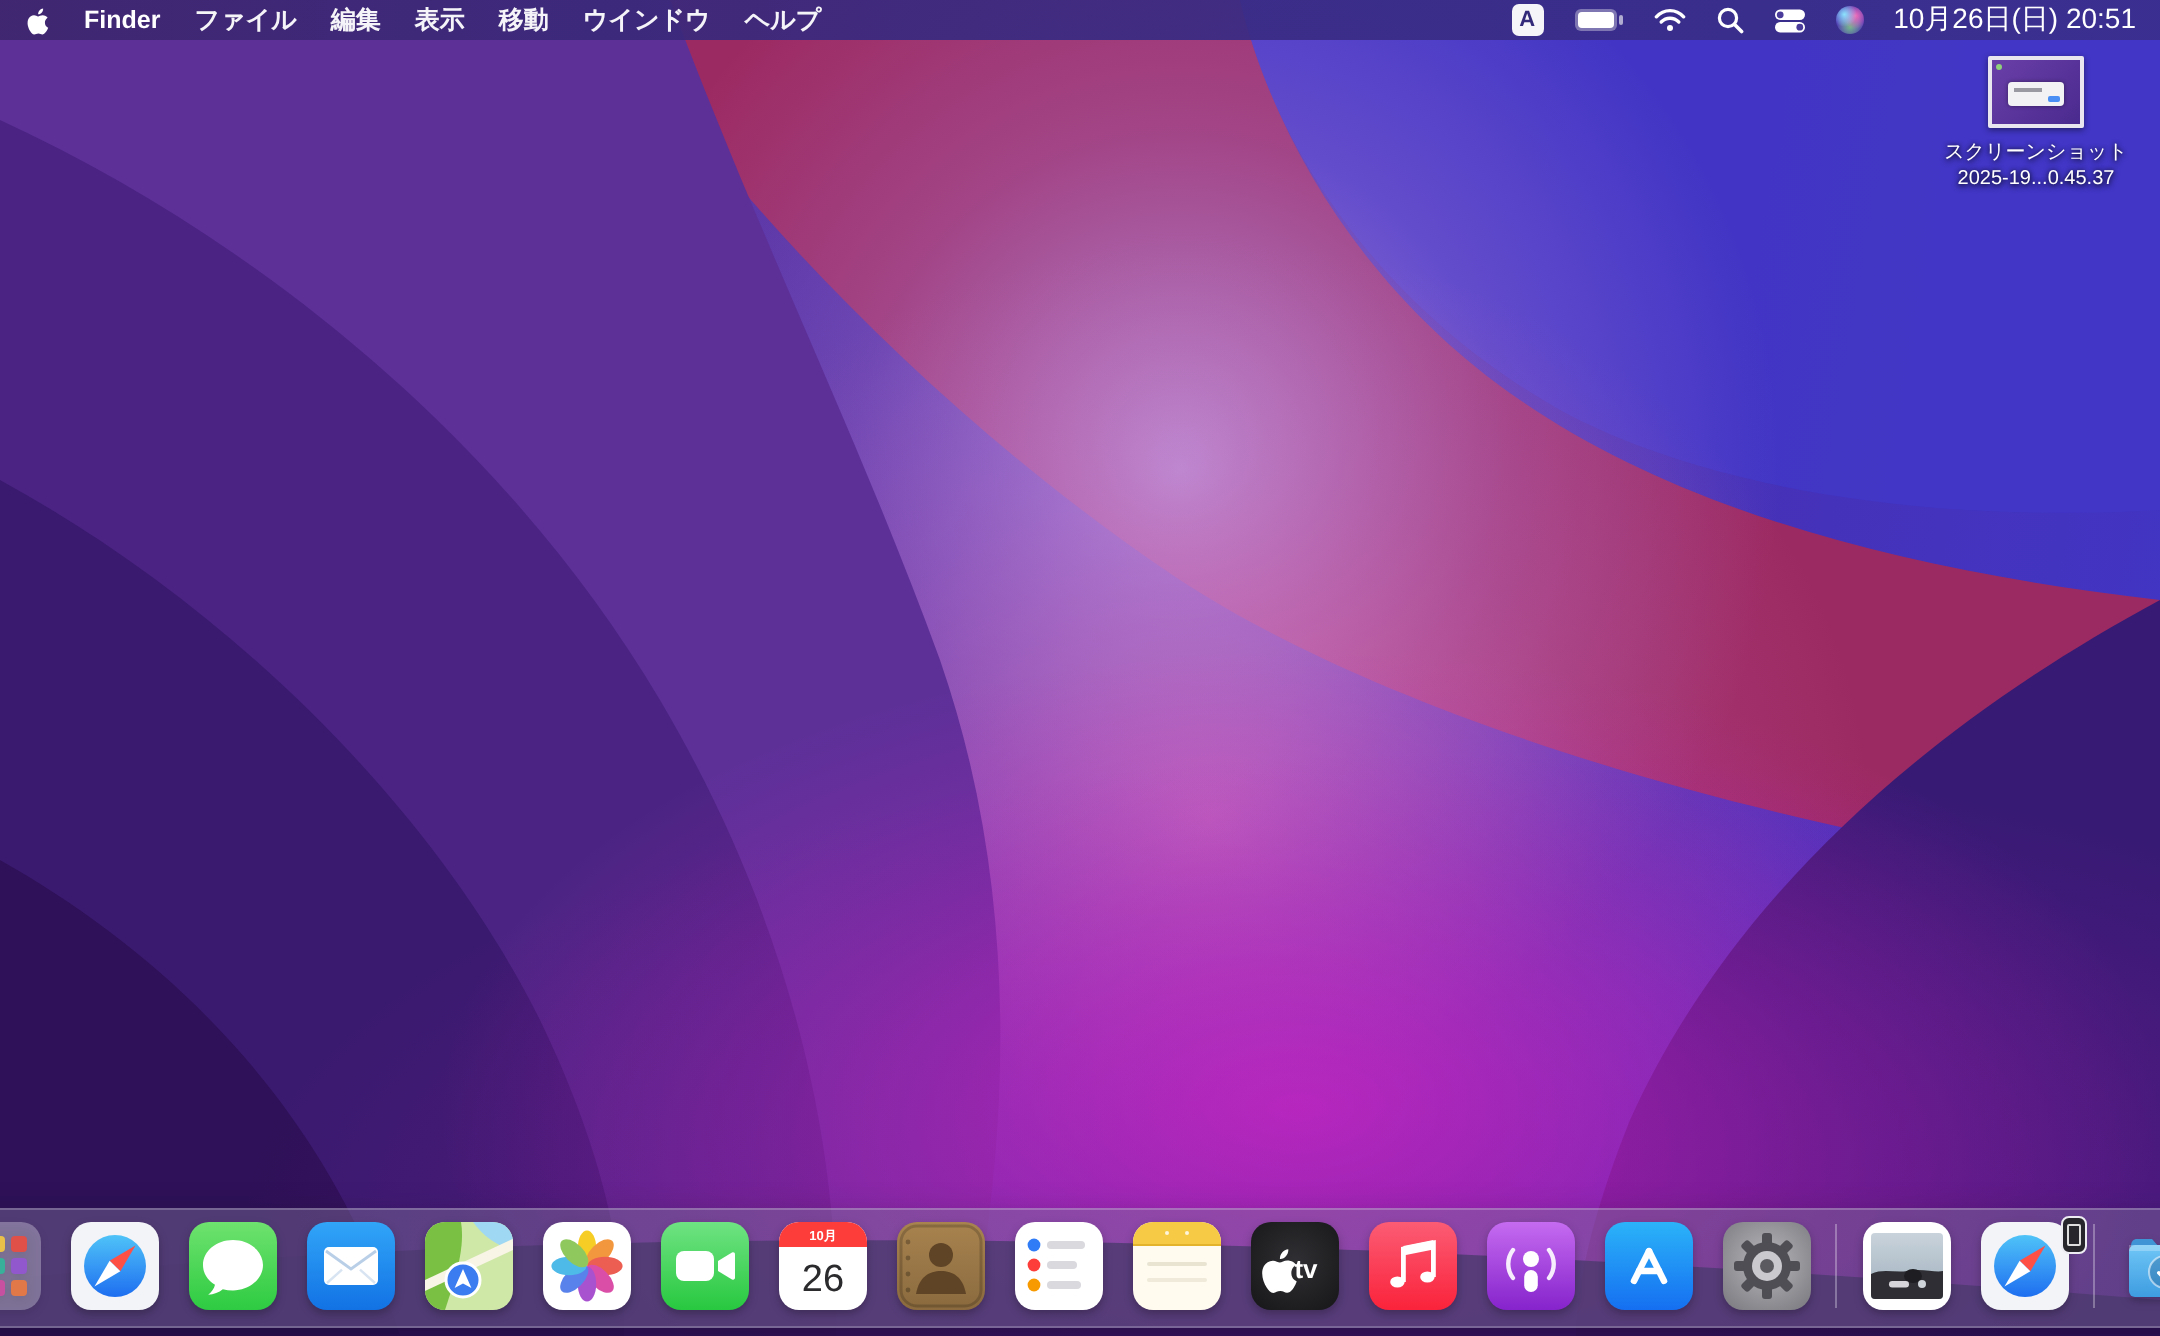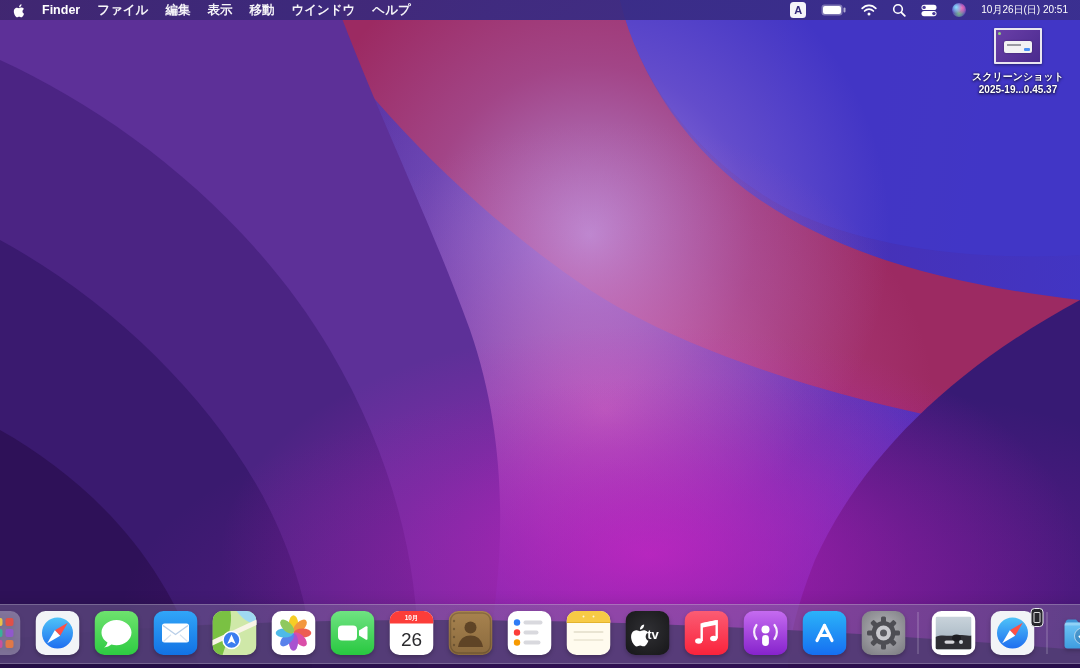--- a/index.html
+++ b/index.html
@@ -24,31 +24,31 @@
   .mb-item { font-weight:bold; opacity:.95; }
   .im-badge { width:16px; height:16px; border-radius:3.5px; background:rgba(255,255,255,0.95);
     color:#33297a; font-size:11px; font-weight:bold; display:flex; align-items:center; justify-content:center; }
   .mb-ico svg { display:block; }
   .siri-orb { width:14px; height:14px; border-radius:50%;
     background:
       radial-gradient(circle at 30% 30%, rgba(140,235,255,0.95) 0%, rgba(140,235,255,0) 45%),
       radial-gradient(circle at 70% 35%, rgba(255,110,180,0.9) 0%, rgba(255,110,180,0) 50%),
       radial-gradient(circle at 50% 75%, rgba(120,210,120,0.8) 0%, rgba(120,120,255,0) 55%),
       radial-gradient(circle at 50% 50%, #7a5cf0 0%, #3b2a9a 100%); }
-  .mb-time { font-size:10px; white-space:nowrap; }
+  .mb-time { font-size:14px; white-space:nowrap; }
 
   
   .desktop-icon { position:absolute; top:28px; right:14px; width:96px; display:flex; flex-direction:column; align-items:center; cursor:default; }
   .thumb { width:48px; height:36px; border:2px solid #e9e6f0; border-radius:1px;
     background:linear-gradient(135deg,#6a3fa8,#4a2a8e); box-shadow:0 1px 3px rgba(0,0,0,.45); position:relative; }
   .thumb-dialog { position:absolute; left:8px; top:11px; width:28px; height:12px; background:#f2f2f4; border-radius:2px; box-shadow:0 0 2px rgba(0,0,0,.4); }
   .thumb-dialog::before { content:""; position:absolute; left:3px; top:3px; width:14px; height:1.5px; background:#9a9aa2; }
   .thumb-dialog::after { content:""; position:absolute; right:2px; bottom:2px; width:6px; height:3px; border-radius:1px; background:#4a90f4; }
   .thumb-dot { position:absolute; left:2px; top:2px; width:3px; height:3px; border-radius:50%; background:#8fd07a; }
-  .desktop-icon .label { margin-top:6px; text-align:center; color:#fff; font-size:10px; font-weight:700; line-height:13px;
+  .desktop-icon .label { margin-top:6px; text-align:center; color:#fff; font-size:10px; font-weight:400; line-height:13px;
     text-shadow:0 1px 3px rgba(0,0,0,.85), 0 0 2px rgba(0,0,0,.6); }
   .desktop-icon .label span { display:block; white-space:nowrap; }
 
   
   .dock { position:absolute; bottom:4px; left:50%; transform:translateX(-50%);
     display:flex; align-items:center; gap:0;
     background:rgba(125,110,150,0.45); border:1px solid rgba(255,255,255,0.22);
     border-radius:21px; padding:5px 8px 7px 8px; box-shadow:0 6px 18px rgba(0,0,0,0.25); }
   .dock-item { position:relative; width:59px; height:46px; display:flex; align-items:center; justify-content:center; }
   .dock-item svg.app { width:44px; height:44px; display:block; filter:drop-shadow(0 2px 2px rgba(0,0,0,0.25)); }

